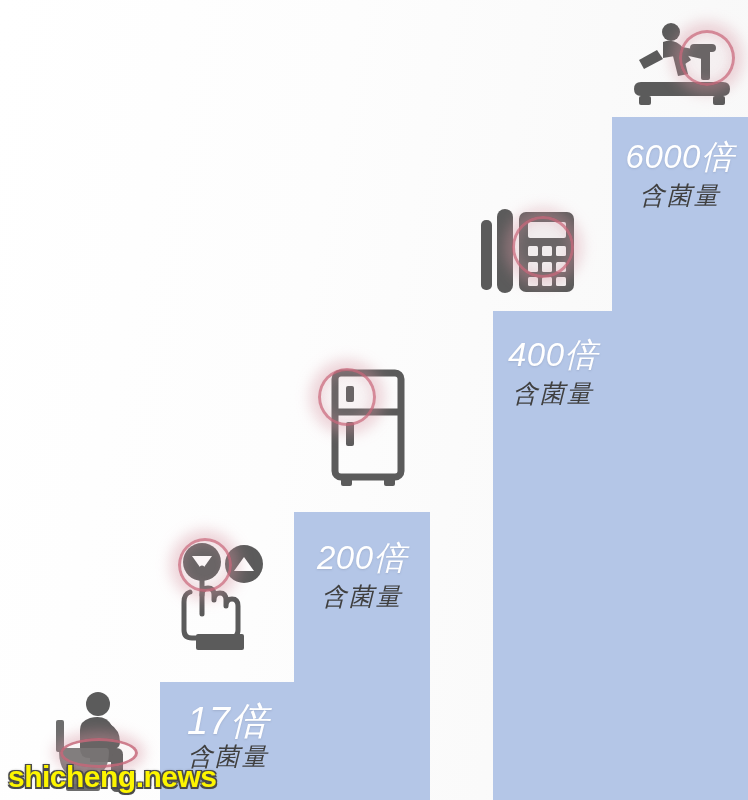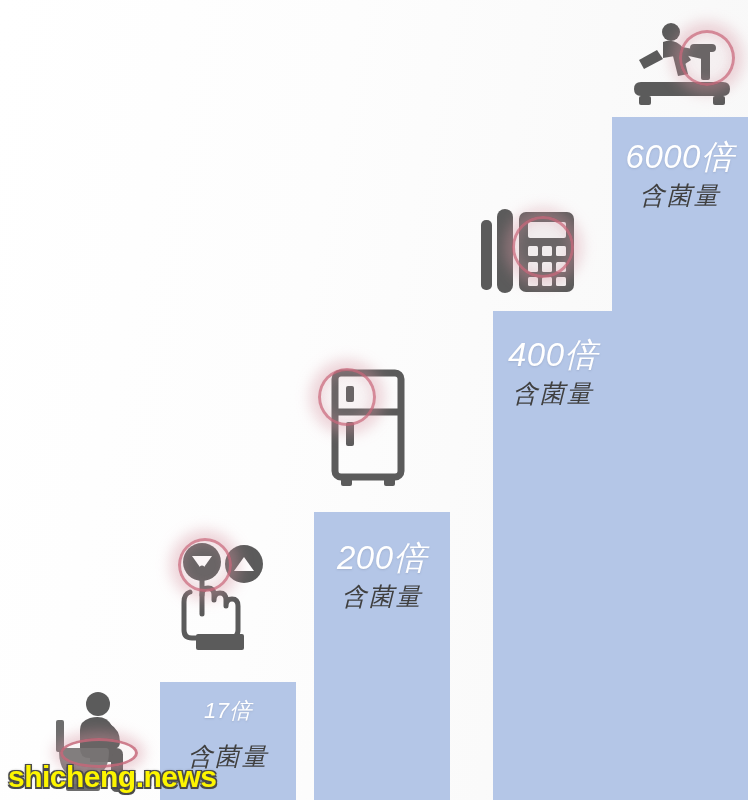--- a/index.html
+++ b/index.html
@@ -33,24 +33,24 @@
     position:absolute;left:0;right:0;
     text-align:center;
     color:#404040;
     font-weight:400;
     letter-spacing:2px;
     white-space:nowrap;
   }
 
   
   #bar-1{left:160px;top:682px;width:136px;height:118px;}
-  #bar-1 .val{top:14px;font-size:22px;}
+  #bar-1 .val{top:14px;font-size:38px;}
   #bar-1 .unit{top:58px;font-size:25px;}
 
-  #bar-2{left:314px;top:512px;width:136px;height:288px;}
+  #bar-2{left:294px;top:512px;width:136px;height:288px;}
   #bar-2 .val{top:24px;font-size:33px;}
   #bar-2 .unit{top:68px;font-size:25px;}
 
   #bar-3{left:461px;top:311px;width:120px;height:489px;margin-left:32px;}
   #bar-3 .val{top:22px;font-size:33px;}
   #bar-3 .unit{top:66px;font-size:25px;}
 
   #bar-4{left:612px;top:117px;width:136px;height:683px;}
   #bar-4 .val{top:18px;font-size:33px;}
   #bar-4 .unit{top:62px;font-size:25px;}

